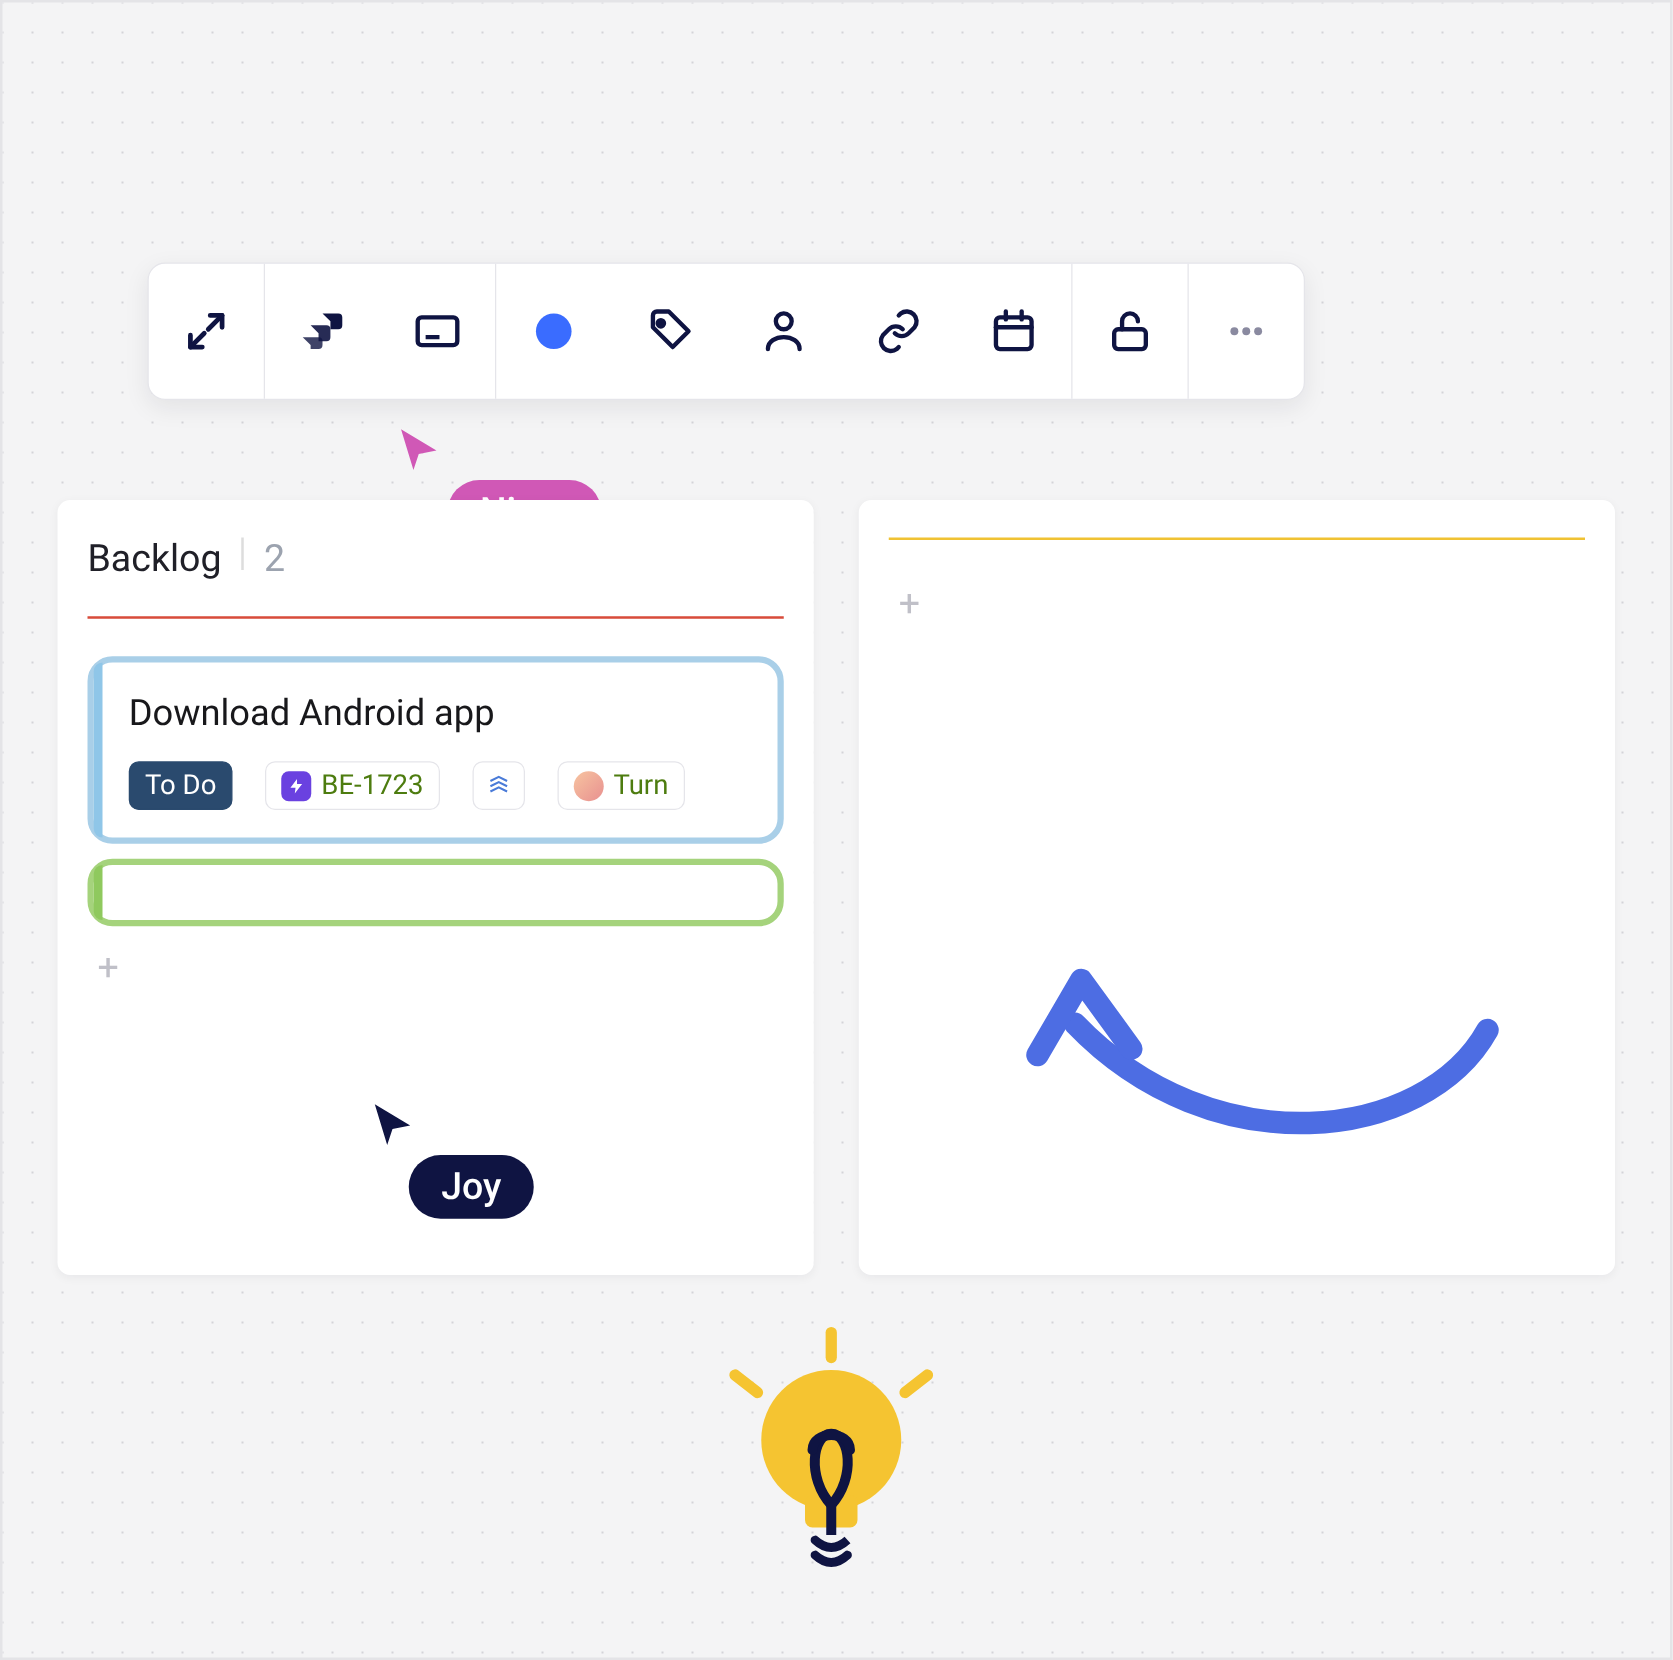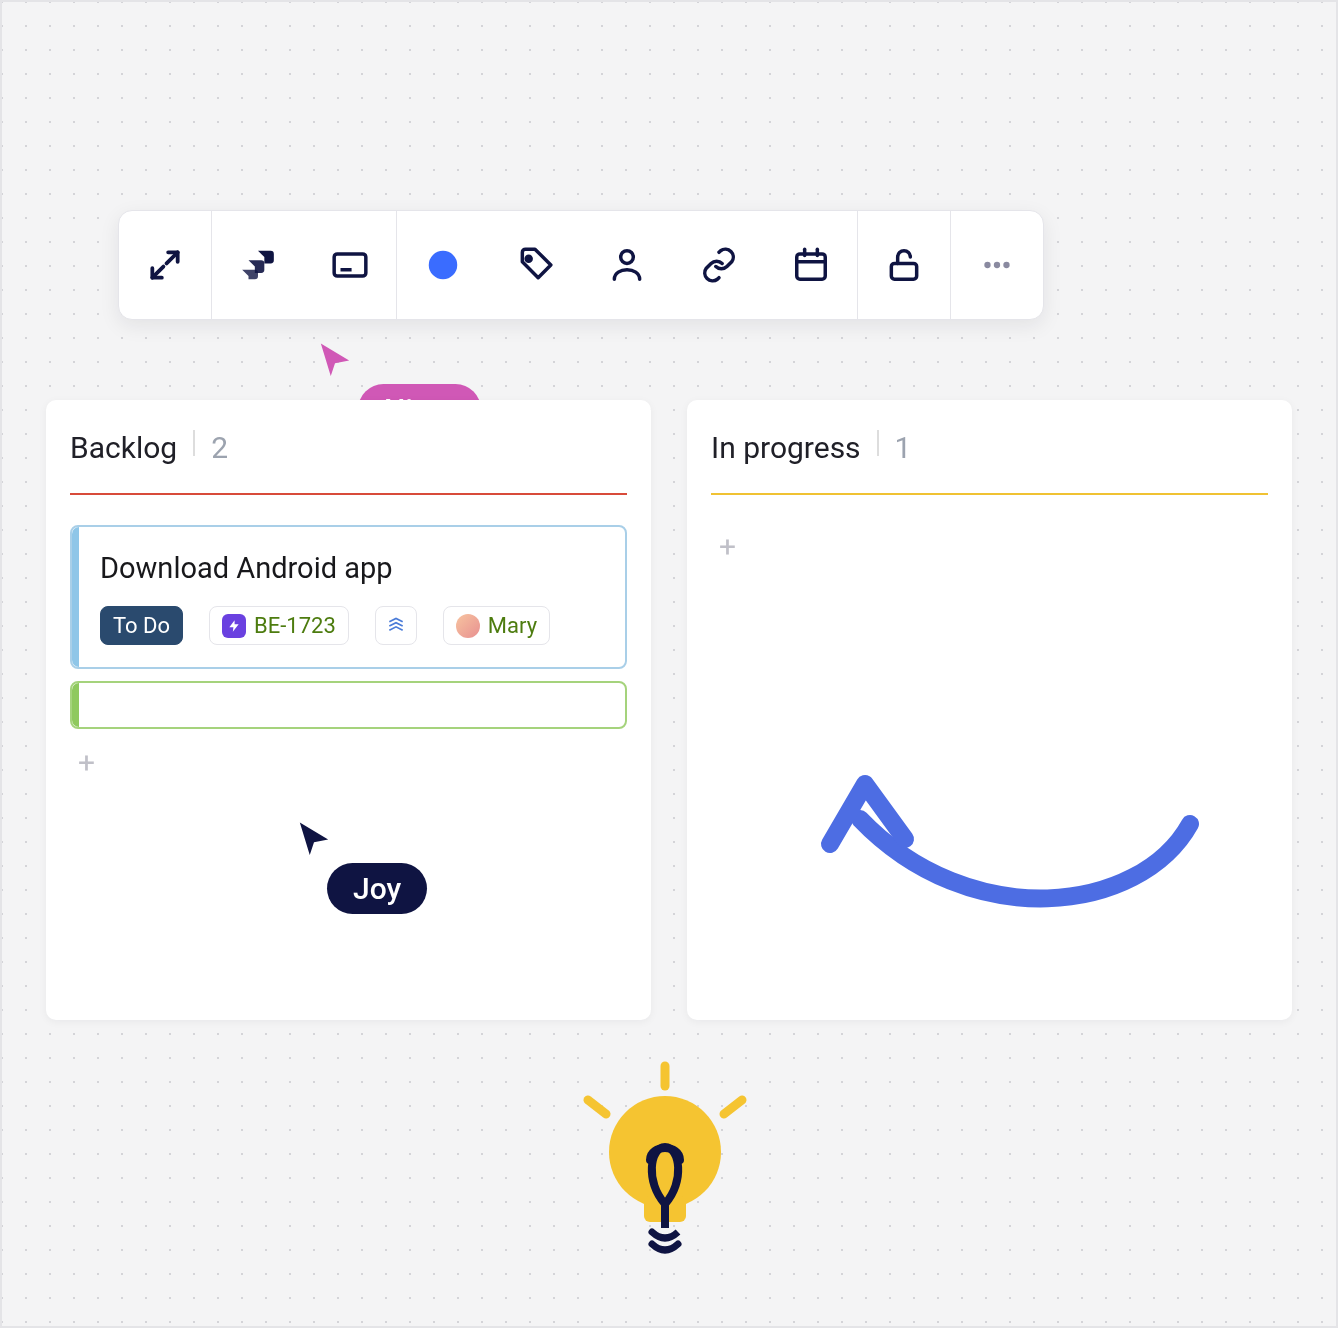--- a/index.html
+++ b/index.html
@@ -50,21 +50,21 @@
     align-items: center;
     justify-content: center;
     cursor: pointer;
     color: #0f1442;
   }
   .tbtn svg { width: 38px; height: 38px; }
 
   
   .cursor-wrap { position: absolute; }
   .cursor-nima { top: 340px; left: 318px; }
-  .cursor-joy  { top: 819px; left: 297px; }
+  .cursor-joy  { top: 880px; left: 297px; }
   .cursor-arrow svg { display:block; }
   .cursor-tag {
     margin-top: 6px;
     padding: 8px 26px;
     border-radius: 999px;
     color: #fff;
     font-size: 30px;
     font-weight: 500;
     display: inline-block;
   }
@@ -97,22 +97,22 @@
     margin-bottom: 28px;
   }
   .col-header .divider { width:2px; height:26px; background:#ddd; }
   .col-header .count { color: #9ca3af; font-weight: 400; }
   .col-rule { height: 2px; margin-bottom: 30px; }
   .rule-red { background: #d84b3a; }
   .rule-yellow { background: #f0c233; }
 
   
   .card {
-    border: 2px solid #737373;
-    border-radius: 8px;
+    border: 5px solid #737373;
+    border-radius: 20px;
     padding: 22px 22px 22px 28px;
     position: relative;
     margin-bottom: 12px;
     background: #fff;
   }
   .card .stripe {
     position: absolute;
     left: 0; top: 0; bottom: 0;
     width: 7px;
     border-radius: 8px 0 0 8px;
@@ -272,38 +272,33 @@
             <span class="badge badge-blue">
               <svg width="20" height="20" viewBox="0 0 24 24" fill="none" stroke="#4a7bd8" stroke-width="2">
                   <polyline points="4 7 12 3 20 7"></polyline>
                   <polyline points="4 12 12 8 20 12"></polyline>
                   <polyline points="4 17 12 13 20 17"></polyline>
                 </svg>
             </span>
           </span>
           <span class="chip" style="flex-basis:100%;max-width:max-content">
             <span class="avatar"></span>
-            <span>Mary</span>
+            <span>Turn</span>
           </span>
         </div>
       </div>
 
       <div class="card card-green">
         <div class="stripe"></div>
       </div>
 
       <span class="add-card">+</span>
     </div>
 
     <div class="column">
-      <div class="col-header">
-        <span>In progress</span>
-        <span class="divider"></span>
-        <span class="count">1</span>
-      </div>
       <div class="col-rule rule-yellow"></div>
 
 
       <span class="add-card">+</span>
     </div>
   </div>
 
   <div class="cursor-wrap cursor-joy">
     <div class="cursor-arrow">
       <svg width="34" height="38" viewBox="0 0 24 26">

